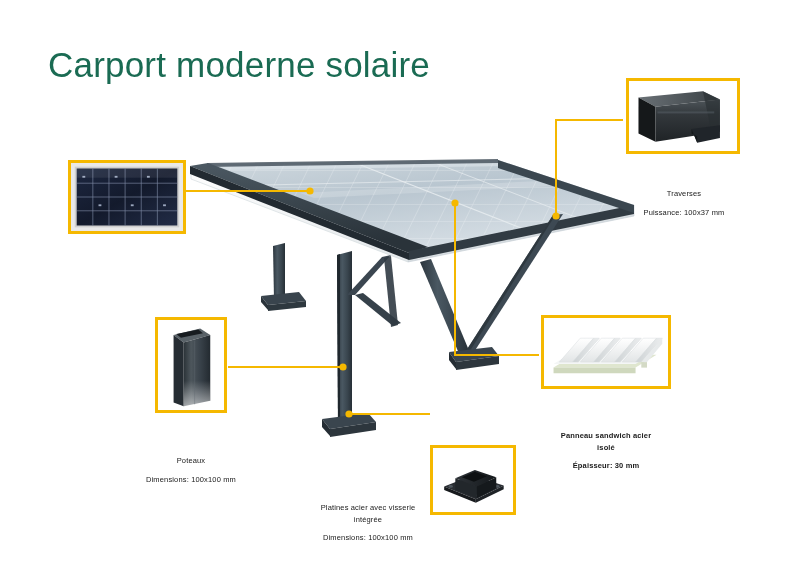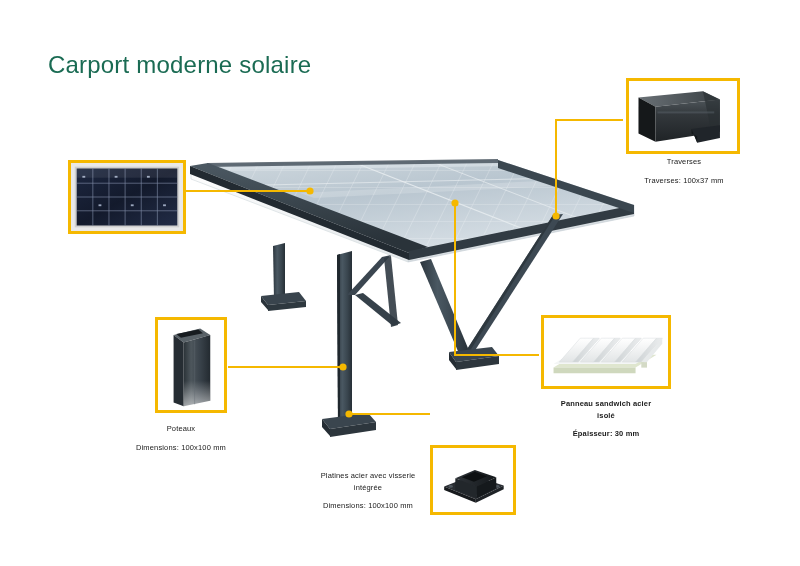--- a/index.html
+++ b/index.html
@@ -7,35 +7,35 @@
   body{
     width:800px;height:566px;position:relative;overflow:hidden;
     font-family:"Liberation Sans","DejaVu Sans",sans-serif;
     background:#fff;
   }
   #sheet{position:absolute;left:0;top:0;width:800px;height:566px;background:#fff;}
 
   
   .title{
     position:absolute;left:48px;top:44px;
-    font-size:24px;line-height:42px;
+    font-size:35px;line-height:42px;
     color:#1a6b53;
     font-weight:400;
     letter-spacing:0.2px;
     white-space:nowrap;
   }
 
   
   .callout{position:absolute;box-sizing:border-box;border:3px solid #f5b800;background:#ffffff;overflow:hidden;}
   .photo{position:absolute;left:0;top:0;width:100%;height:100%;}
 
   
   .caption{
     position:absolute;text-align:center;color:#1a1a1a;
-    font-size:7.5px;line-height:11.5px;letter-spacing:0.15px;
+    font-size:7.5px;line-height:11.5px;letter-spacing:0.15px;margin-top:32px;
   }
   .caption .ln{display:block;white-space:nowrap;}
   .caption .gap{display:block;height:7px;}
 
   
   #scene{position:absolute;left:0;top:0;width:800px;height:566px;pointer-events:none;}
 </style>
 </head>
 <body>
 
@@ -189,21 +189,21 @@
       <polygon points="28,28 96,20 96,55 28,66" fill="url(#beamFace)"></polygon>
       <polygon points="78,11 96,20 96,55 86,50" fill="#2a2f33" opacity="0.65"></polygon>
       <polygon points="66,52 96,48 96,62 72,67" fill="#20252a"></polygon>
       <polygon points="66,52 72,67 72,60 66,57" fill="#14181b"></polygon>
       <rect x="30" y="33" width="60" height="2.2" fill="#586067" opacity="0.5"></rect>
     </svg>
   </div>
   <div class="caption" style="left:608px;top:156px;width:152px;">
     <span class="ln">Traverses</span>
     <span class="gap"></span>
-    <span class="ln">Traverses: 100x37 mm</span>
+    <span class="ln">Puissance: 100x37 mm</span>
   </div>
 
   <div class="callout" style="left:155px;top:317px;width:72px;height:96px;">
     <svg class="photo" viewBox="0 0 72 96" preserveAspectRatio="none" xmlns="http://www.w3.org/2000/svg">
       <defs>
         <linearGradient id="postFace" x1="0" y1="0" x2="1" y2="0">
           <stop offset="0%" stop-color="#2b3338"></stop>
           <stop offset="28%" stop-color="#4d565c"></stop>
           <stop offset="62%" stop-color="#39424a"></stop>
           <stop offset="100%" stop-color="#232a30"></stop>
@@ -215,21 +215,21 @@
       </defs>
       <rect x="0" y="0" width="72" height="96" fill="#ffffff"></rect>
       <polygon points="17,16 46,9 57,16 28,24" fill="#596268"></polygon>
       <polygon points="20,15 44,10 49,14 25,19" fill="#171c20"></polygon>
       <polygon points="17,16 28,24 28,92 17,88" fill="#262d33"></polygon>
       <polygon points="28,24 57,16 57,86 28,92" fill="url(#postFace)"></polygon>
       <rect x="28" y="24" width="29" height="68" fill="url(#postFade)"></rect>
       <line x1="40" y1="22" x2="40" y2="90" stroke="#626b72" stroke-width="1" opacity="0.45"></line>
     </svg>
   </div>
-  <div class="caption" style="left:105px;top:423px;width:152px;">
+  <div class="caption" style="left:115px;top:423px;width:152px;">
     <span class="ln">Poteaux</span>
     <span class="gap"></span>
     <span class="ln">Dimensions: 100x100 mm</span>
   </div>
 
   <div class="callout" style="left:430px;top:445px;width:86px;height:70px;">
     <svg class="photo" viewBox="0 0 86 70" preserveAspectRatio="none" xmlns="http://www.w3.org/2000/svg">
       <defs>
         <linearGradient id="plateTop" x1="0" y1="0" x2="1" y2="0">
           <stop offset="0%" stop-color="#2e3338"></stop>

